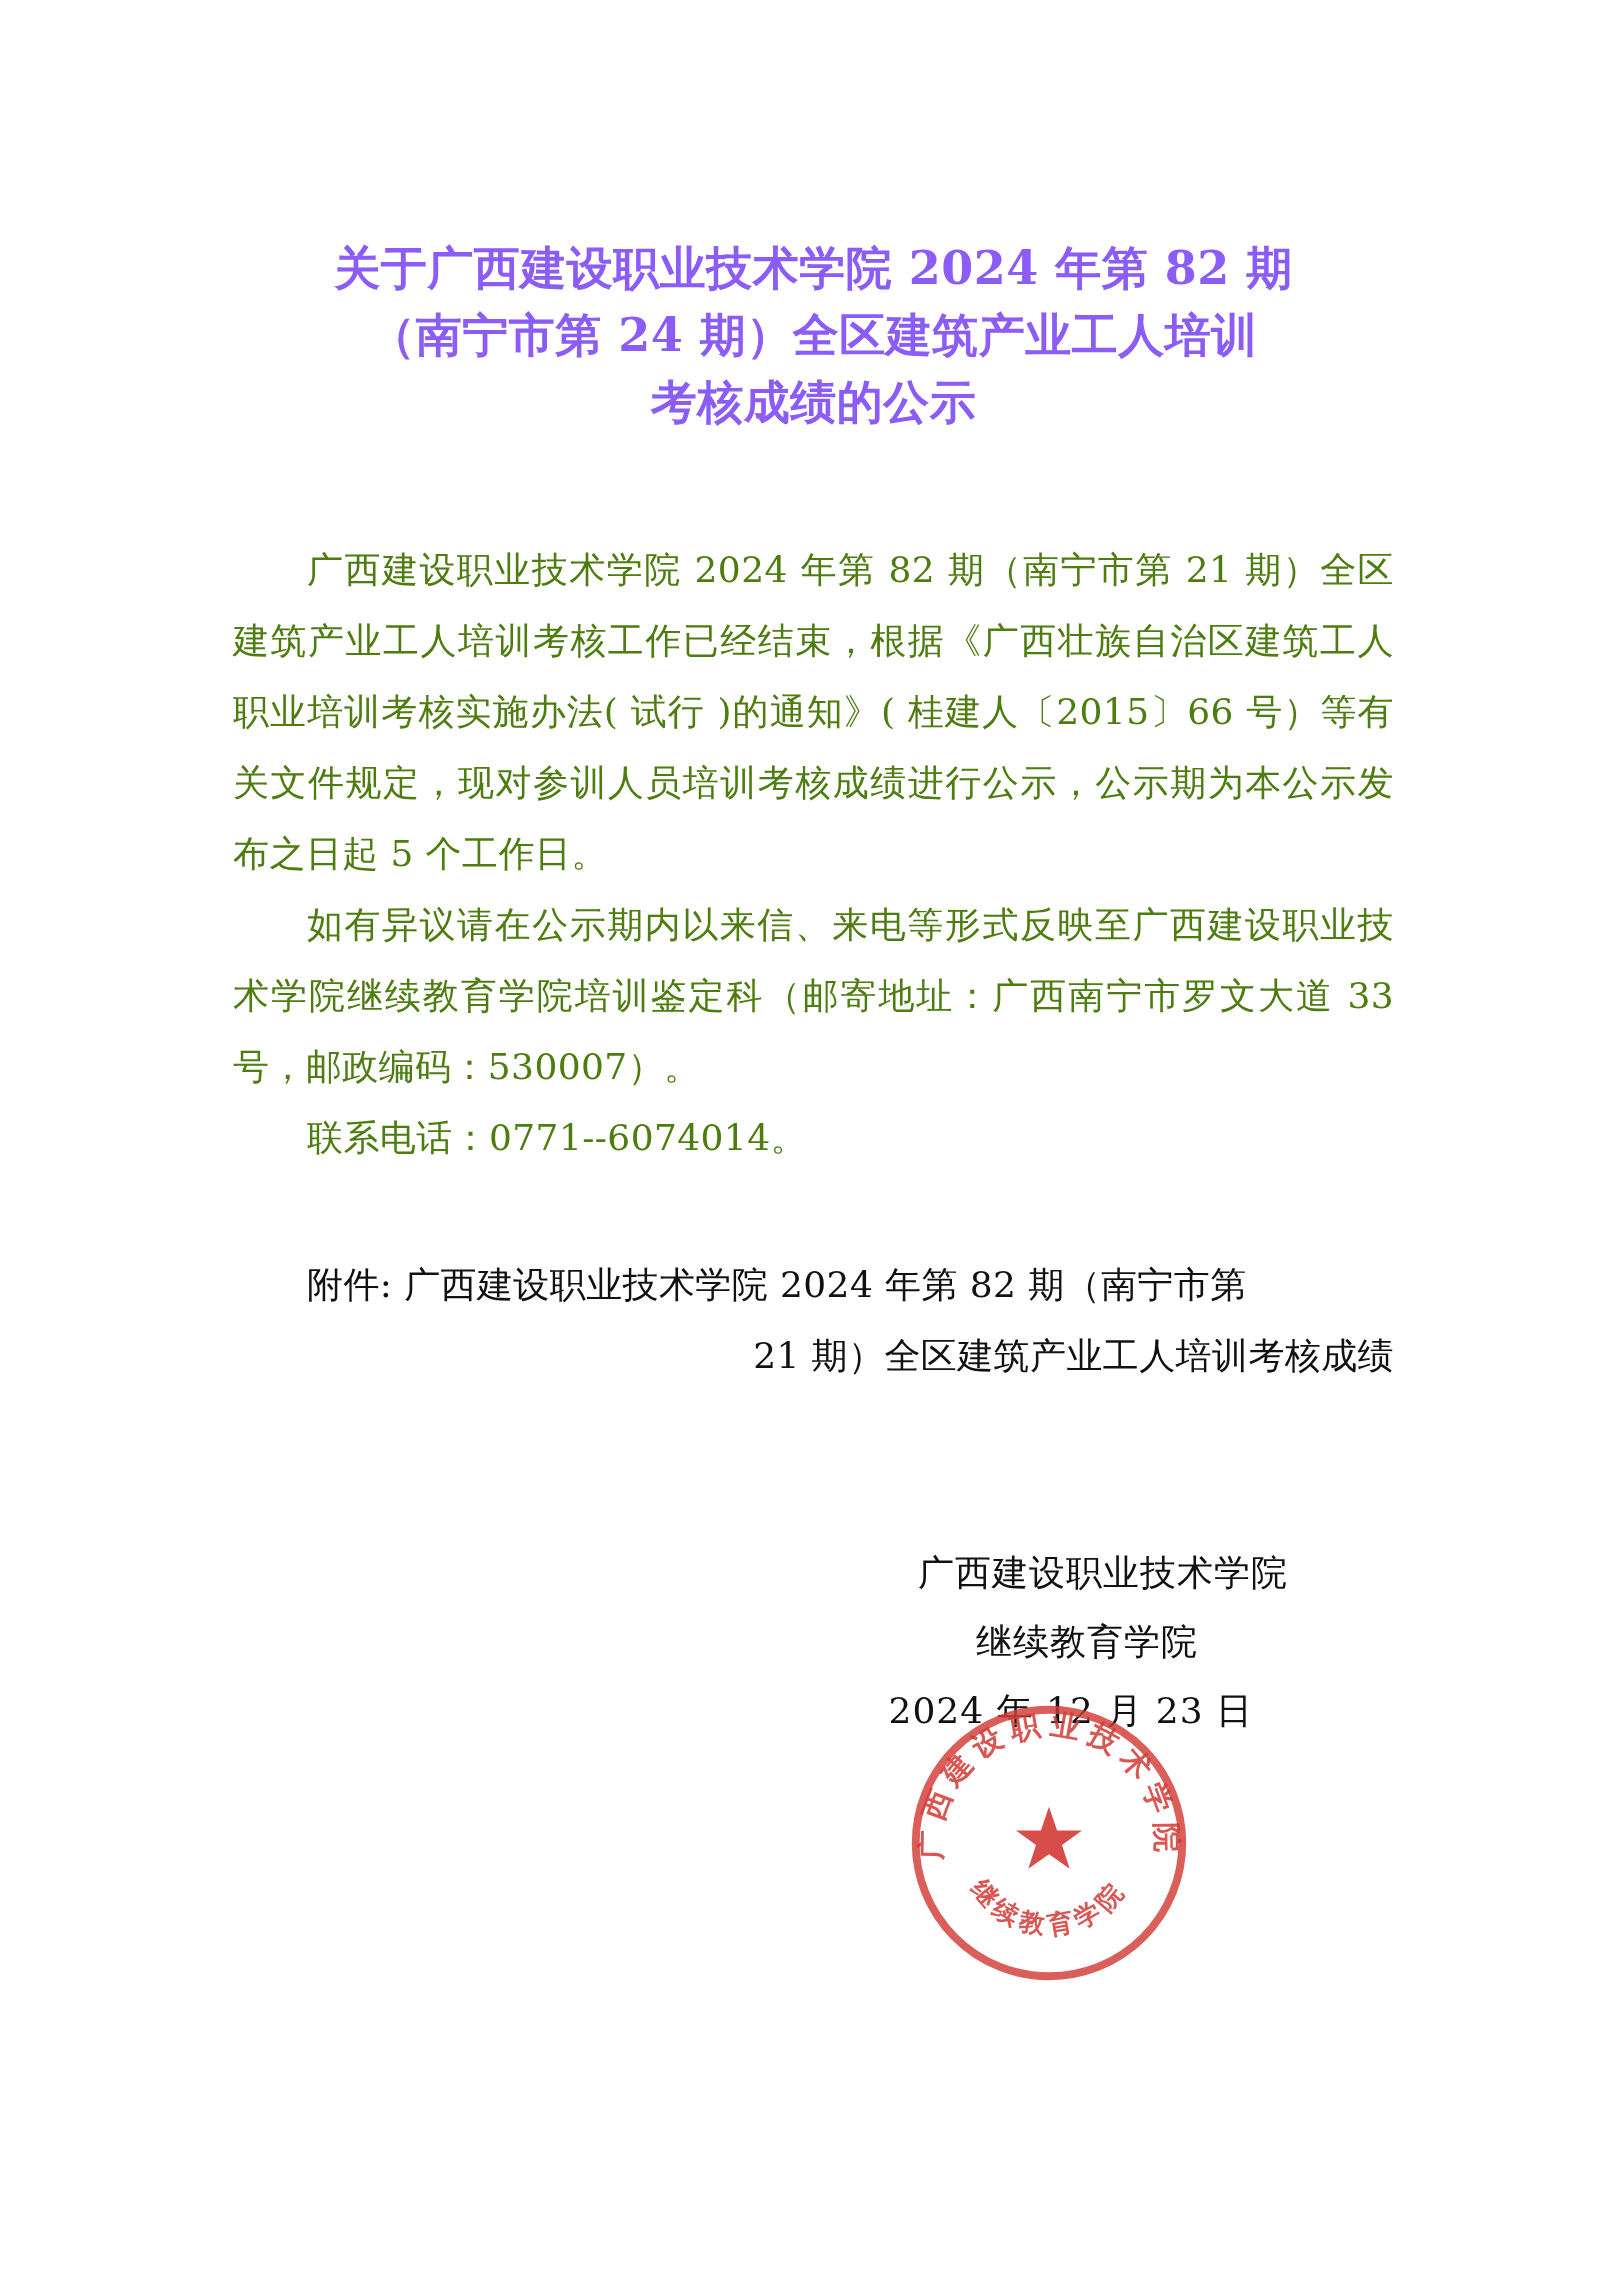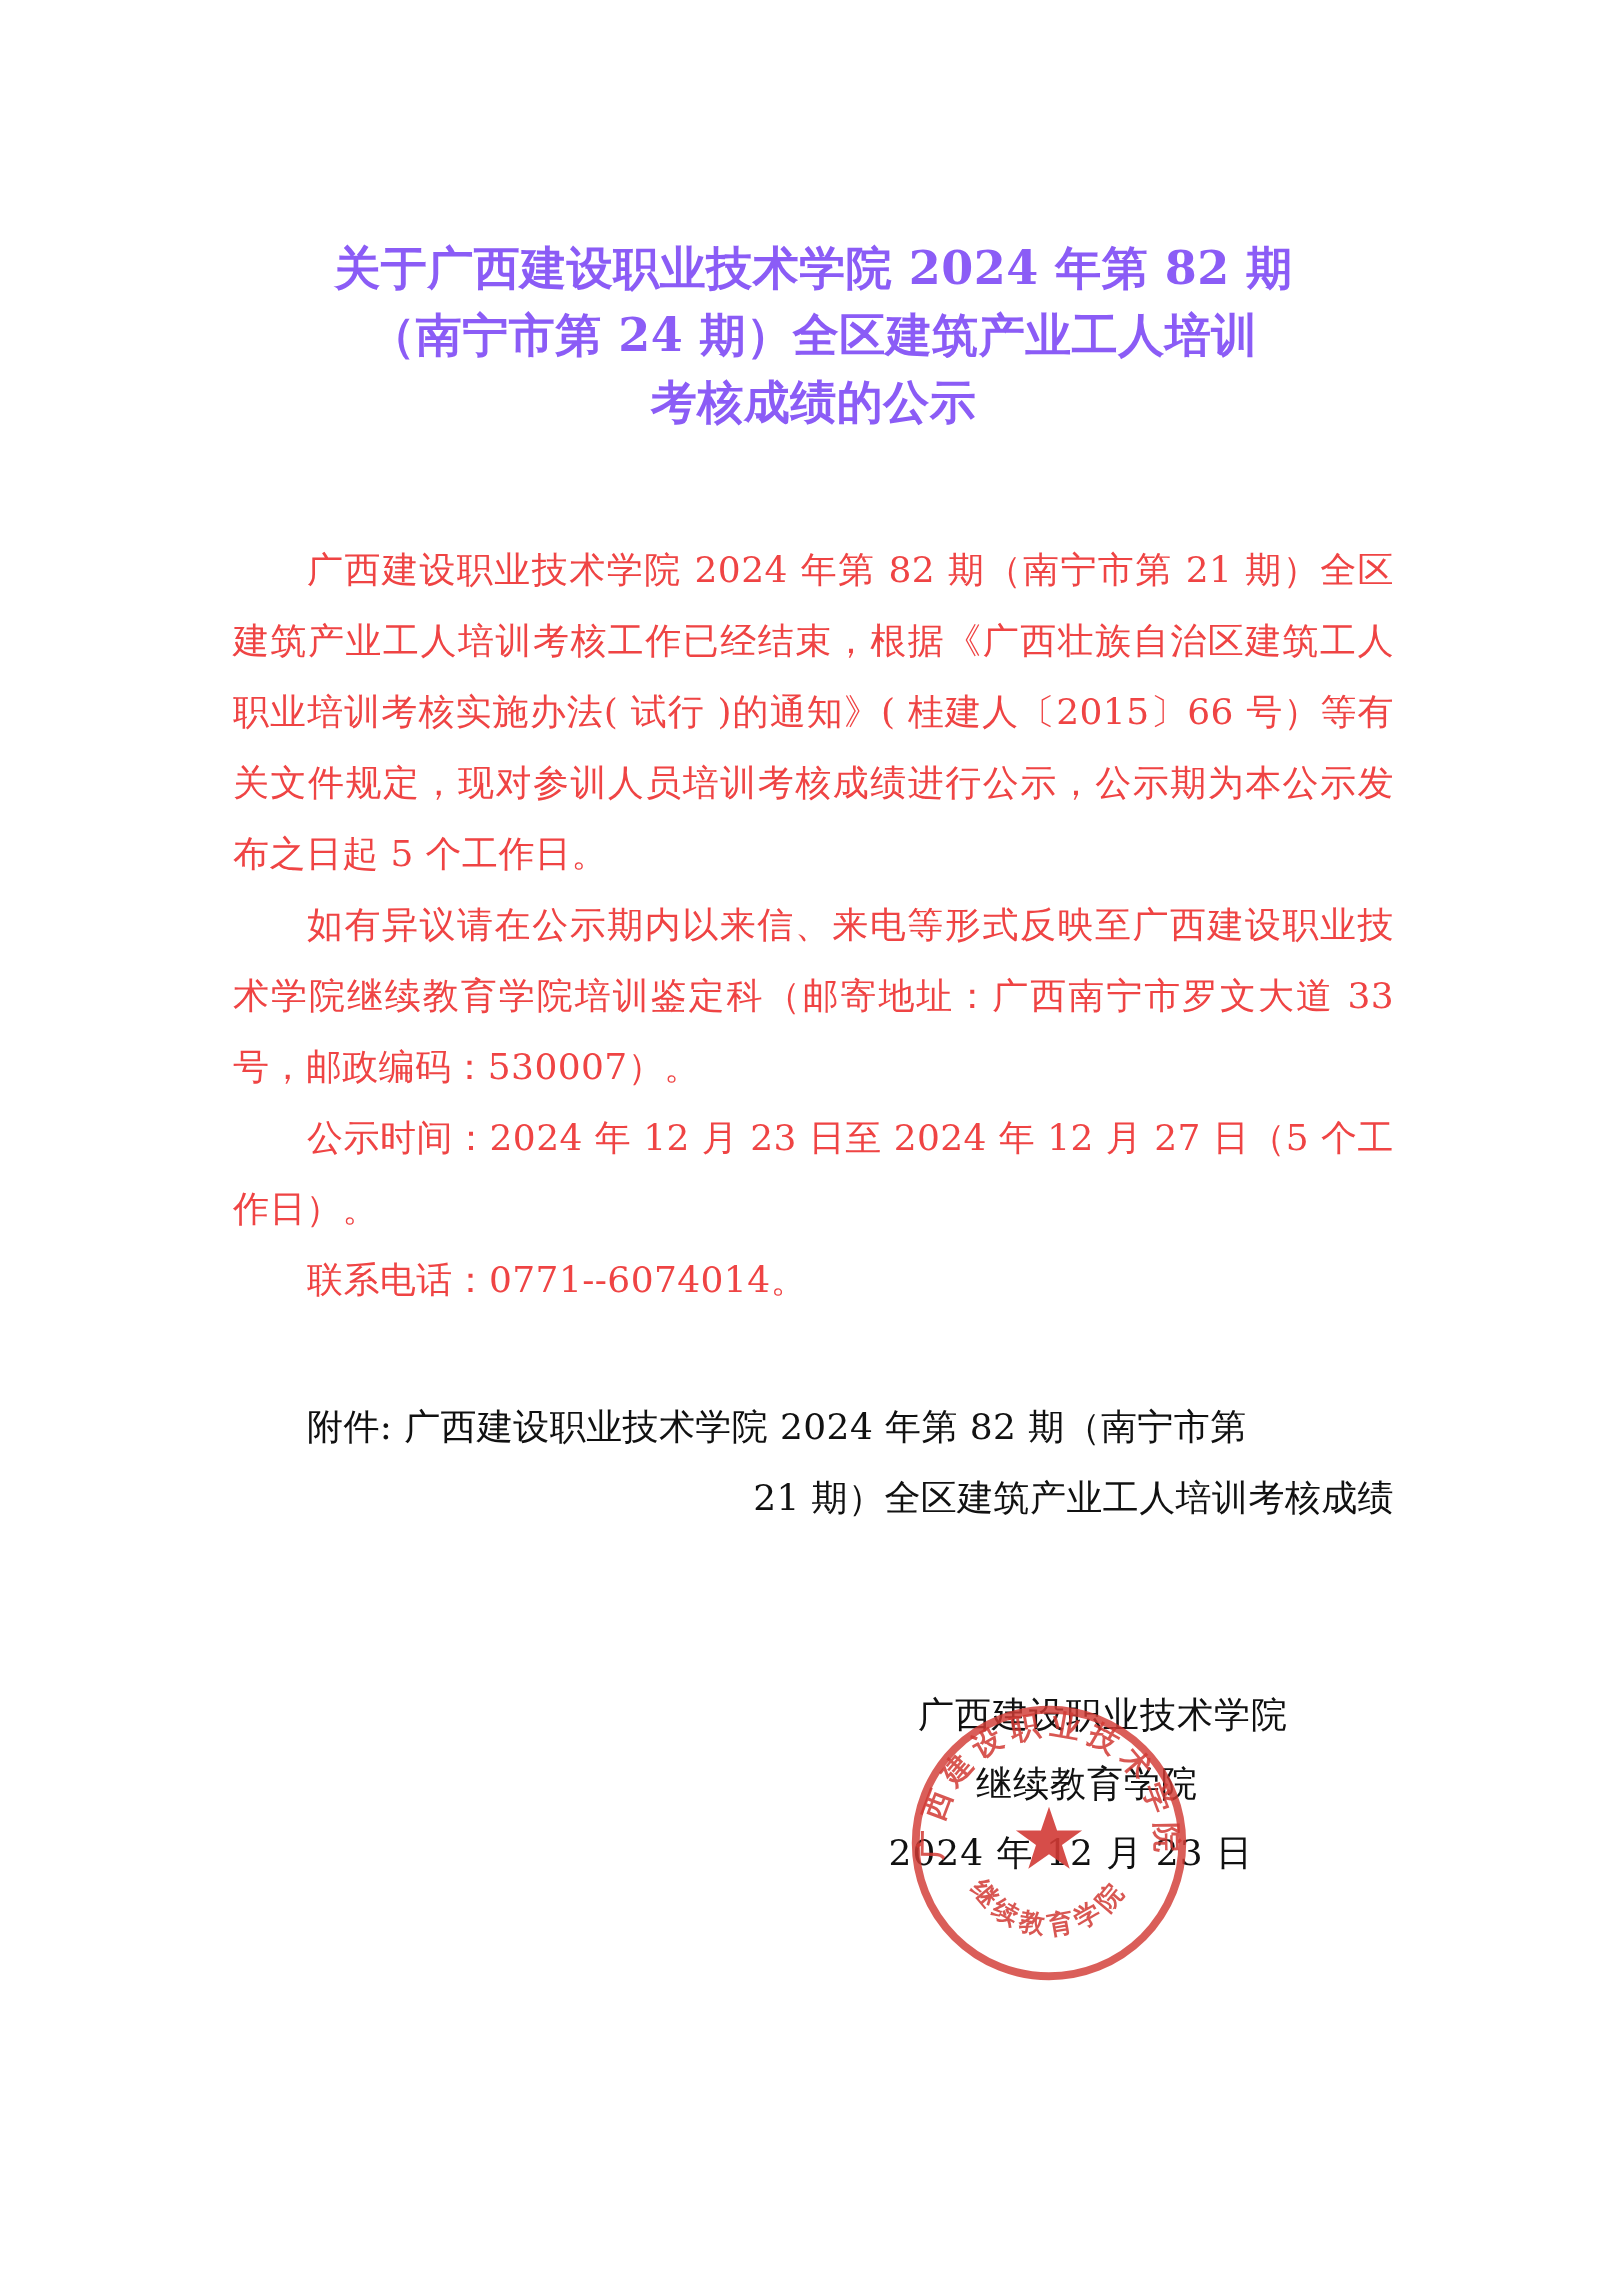--- a/index.html
+++ b/index.html
@@ -46,21 +46,21 @@
   .body-block {
     margin-top: 98px;
   }
   p.para {
     font-size: 36px;
     line-height: 71px;
     margin: 0 0 0 0;
     text-align: justify;
     text-justify: inter-ideograph;
     letter-spacing: 0.4px;
-    color: #ef4444;
+    color: #4d7c0f;
   }
   p.indent {
     text-indent: 74px;
   }
   .attach-block {
     margin-top: 76px;
   }
   p.attach {
     font-size: 36px;
     line-height: 71px;
@@ -116,21 +116,20 @@
 
     <h1 class="doc-title">
       <span class="title-line">关于广西建设职业技术学院 2024 年第 82 期</span>
       <span class="title-line">（南宁市第 24 期）全区建筑产业工人培训</span>
       <span class="title-line">考核成绩的公示</span>
     </h1>
 
     <div class="body-block">
       <p class="para indent">广西建设职业技术学院 2024 年第 82 期（南宁市第 21 期）全区建筑产业工人培训考核工作已经结束，根据《广西壮族自治区建筑工人职业培训考核实施办法( 试行 )的通知》( 桂建人〔2015〕66 号）等有关文件规定，现对参训人员培训考核成绩进行公示，公示期为本公示发布之日起 5 个工作日。</p>
       <p class="para indent">如有异议请在公示期内以来信、来电等形式反映至广西建设职业技术学院继续教育学院培训鉴定科（邮寄地址：广西南宁市罗文大道 33 号，邮政编码：530007）。</p>
-      <p class="para indent">公示时间：2024 年 12 月 23 日至 2024 年 12 月 27 日（5 个工作日）。</p>
       <p class="para indent">联系电话：0771--6074014。</p>
     </div>
 
     <div class="attach-block">
       <p class="attach">附件: 广西建设职业技术学院 2024 年第 82 期（南宁市第</p>
       <p class="attach-2">21 期）全区建筑产业工人培训考核成绩</p>
     </div>
 
     <div class="signature">
       <p class="sig-line-1">广西建设职业技术学院</p>

